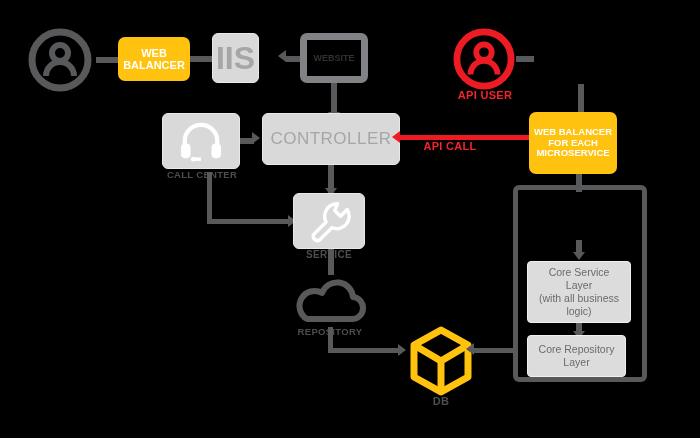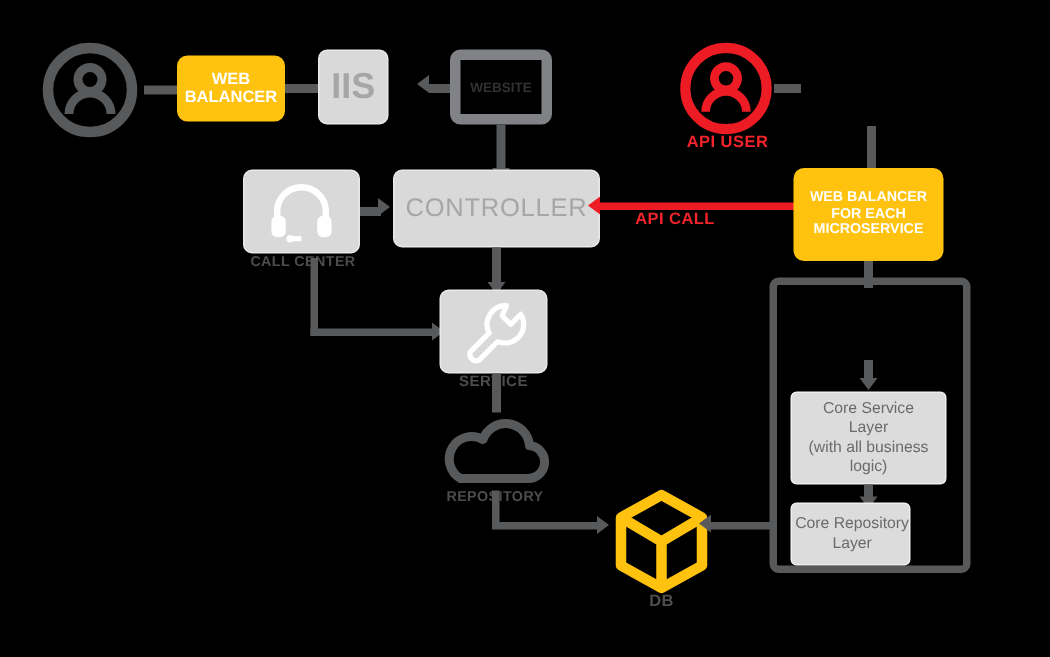--- a/index.html
+++ b/index.html
@@ -58,21 +58,21 @@
   </div>
 
   <div class="conn h" style="left:96px;top:57px;width:22px;"></div>
 
   <div class="ylw abs" style="left:118px;top:37px;width:72px;height:44px;font-size:11px;">
     <span style="white-space:pre-line;">WEB BALANCER</span>
   </div>
 
   <div class="conn h" style="left:190px;top:56px;width:22px;"></div>
 
-  <div class="box abs grey-txt" style="left:212px;top:33px;width:47px;height:50px;font-size:24px;font-weight:bold;">
+  <div class="box abs grey-txt" style="left:212px;top:33px;width:47px;height:50px;font-size:32px;font-weight:bold;">
     <span>IIS</span>
   </div>
 
   <div class="conn h" style="left:286px;top:56px;width:18px;"></div>
   <div class="arrow left" style="left:278px;top:50px;"></div>
 
   <div class="abs" style="left:300px;top:33px;width:68px;height:50px;border:7px solid #808285;border-radius:7px;
               display:flex;align-items:center;justify-content:center;">
     <span style="color:#313131;font-size:9px;font-weight:bold;">WEBSITE</span>
   </div>
@@ -109,21 +109,21 @@
   <div class="arrow right" style="left:252px;top:132px;"></div>
 
   <div class="box abs grey-txt" style="left:262px;top:113px;width:138px;height:52px;font-size:17px;letter-spacing:.5px;">
     <span>CONTROLLER</span>
   </div>
 
   <div class="conn h red" style="left:400px;top:135px;width:130px;height:5px;"></div>
   <div class="arrow red-l" style="left:392px;top:131px;"></div>
   <div class="lbl red" style="left:405px;top:141px;width:90px;font-size:11px;text-align:center;">API CALL</div>
 
-  <div class="ylw abs" style="left:529px;top:112px;width:100px;height:62px;font-size:9.5px;">
+  <div class="ylw abs" style="left:529px;top:112px;width:88px;height:62px;font-size:9.5px;">
     <span style="padding:0 4px;">WEB BALANCER FOR EACH MICROSERVICE</span>
   </div>
 
   <div class="conn v" style="left:576px;top:174px;height:18px;"></div>
 
   <div class="conn v" style="left:328px;top:165px;height:28px;"></div>
   <div class="arrow down" style="left:325px;top:188px;"></div>
 
   <div class="conn v" style="left:207px;top:172px;height:52px;width:5px;"></div>
   <div class="conn h" style="left:207px;top:219px;width:84px;height:5px;"></div>
@@ -166,17 +166,17 @@
   <div class="conn v" style="left:576px;top:240px;height:16px;"></div>
   <div class="arrow down" style="left:573px;top:252px;"></div>
 
   <div class="ms abs" style="left:527px;top:261px;width:104px;height:62px;">
     <span>Core Service<br>Layer<br>(with all business<br>logic)</span>
   </div>
 
   <div class="conn v" style="left:576px;top:323px;height:12px;"></div>
   <div class="arrow down" style="left:573px;top:331px;"></div>
 
-  <div class="ms abs" style="left:527px;top:335px;width:80px;height:42px;justify-content:flex-end;">
+  <div class="ms abs" style="left:527px;top:335px;width:99px;height:42px;">
     <span>Core Repository<br>Layer</span>
   </div>
 
 </div>
 
 </body></html>

